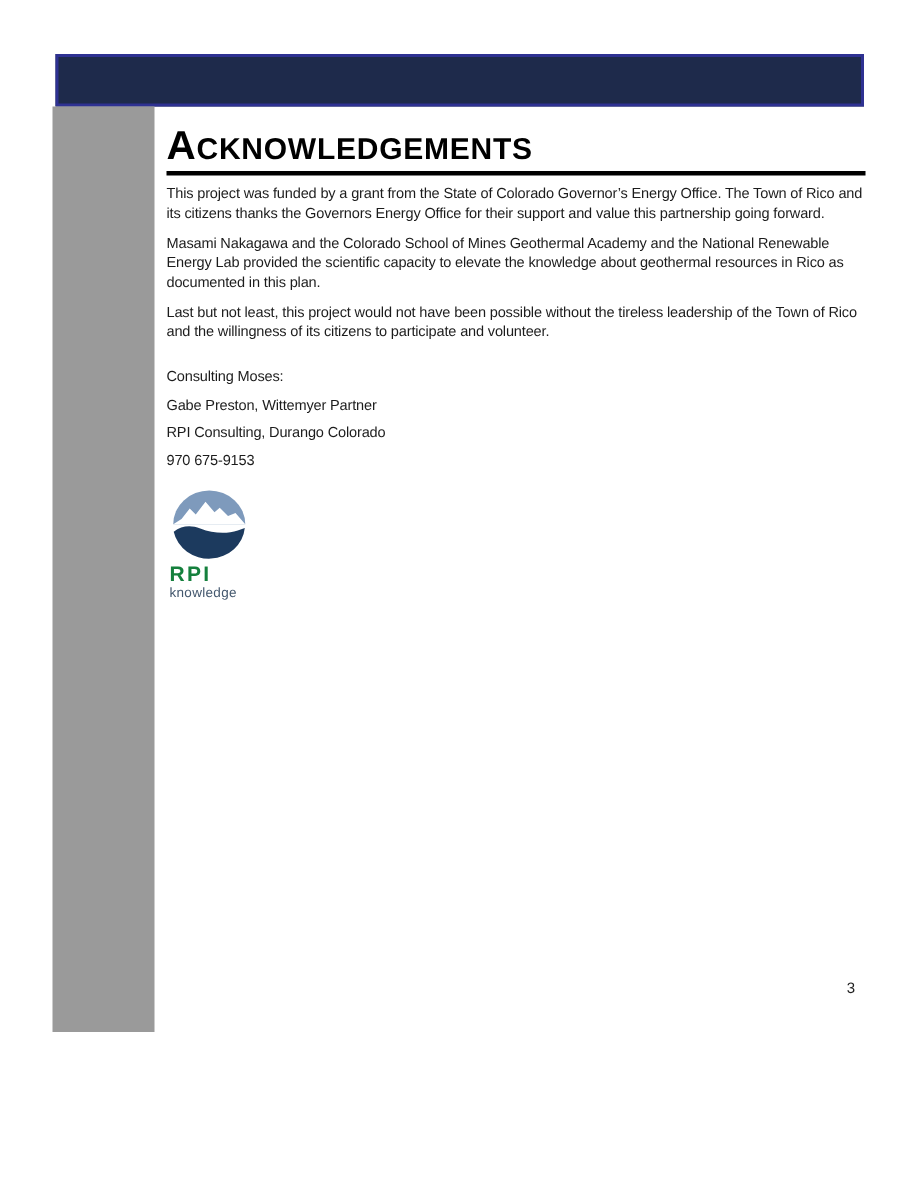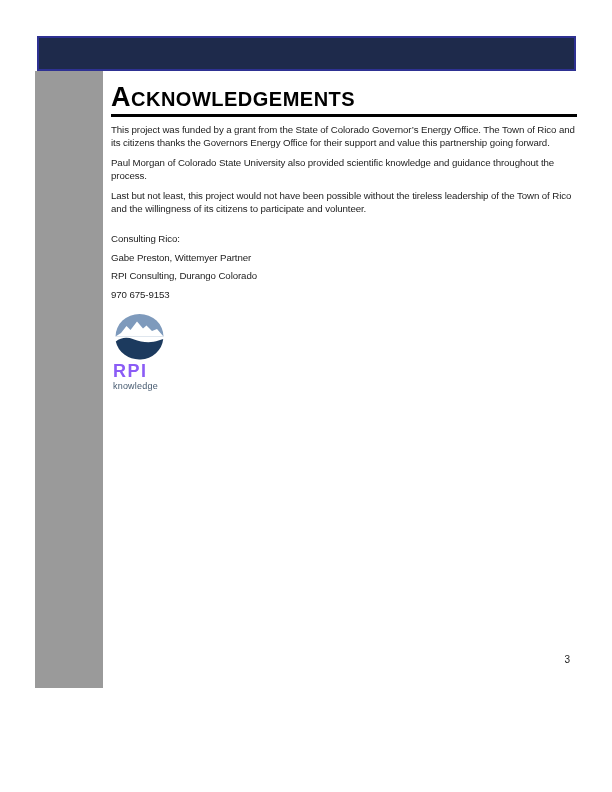--- a/index.html
+++ b/index.html
@@ -67,23 +67,23 @@
     color: #1c1c1c;
   }
   p.team-label { margin-top: 17px; }
   .logo {
     margin-top: 12px;
     margin-left: 2px;
     width: 64px;
   }
   .logo-mark { display: block; }
   .logo-name {
-    font-size: 18px;
+    font-size: 14px;
     font-weight: bold;
-    color: #8b5cf6;
+    color: #15803d;
     letter-spacing: 1.5px;
     line-height: 1;
     margin-top: 2px;
   }
   .logo-sub {
     font-size: 9px;
     color: #44586e;
     letter-spacing: 0.2px;
     margin-top: 1px;
   }
@@ -105,27 +105,27 @@
   <div class="side-band"></div>
 
   <div class="content">
 
     <h1 class="doc-title"><span class="cap">A</span><span class="rest">CKNOWLEDGEMENTS</span></h1>
 
     <div class="title-rule"></div>
 
     <p class="body">This project was funded by a grant from the State of Colorado Governor’s Energy Office.  The Town of Rico and its citizens thanks the Governors Energy Office  for their support and value this partnership going forward.</p>
 
+    <p class="body">Masami Nakagawa and the Colorado School of Mines Geothermal Academy and the National Renewable Energy Lab provided the scientific capacity to elevate the knowledge about geothermal resources in Rico as documented in this plan.</p>
 
-    <p class="body">Paul Morgan of Colorado State University also provided scientific knowledge and guidance throughout the process.</p>
 
 
     <p class="body">Last but not least, this project would not have been possible without the tireless leadership of the Town of Rico and the willingness of its citizens to participate and volunteer.</p>
 
-    <p class="team team-label">Consulting Rico:</p>
+    <p class="team team-label">Consulting Moses:</p>
     <p class="team">Gabe Preston, Wittemyer Partner</p>
     <p class="team">RPI Consulting, Durango Colorado</p>
     <p class="team">970 675-9153</p>
 
     <div class="logo">
       <svg class="logo-mark" width="53" height="47" viewBox="0 0 53 47" xmlns="http://www.w3.org/2000/svg">
 
         <path d="M2.5,23.5 A24,22.5 0 0 1 50.5,23.5 Z" fill="#7e9abc"></path>
 
         <polygon points="2.5,23.5 8,20 13.5,13 17.5,17 24,8.5 30,15.5 33.5,12.5 39,18 44,16 50.5,23.5" fill="#ffffff"></polygon>

